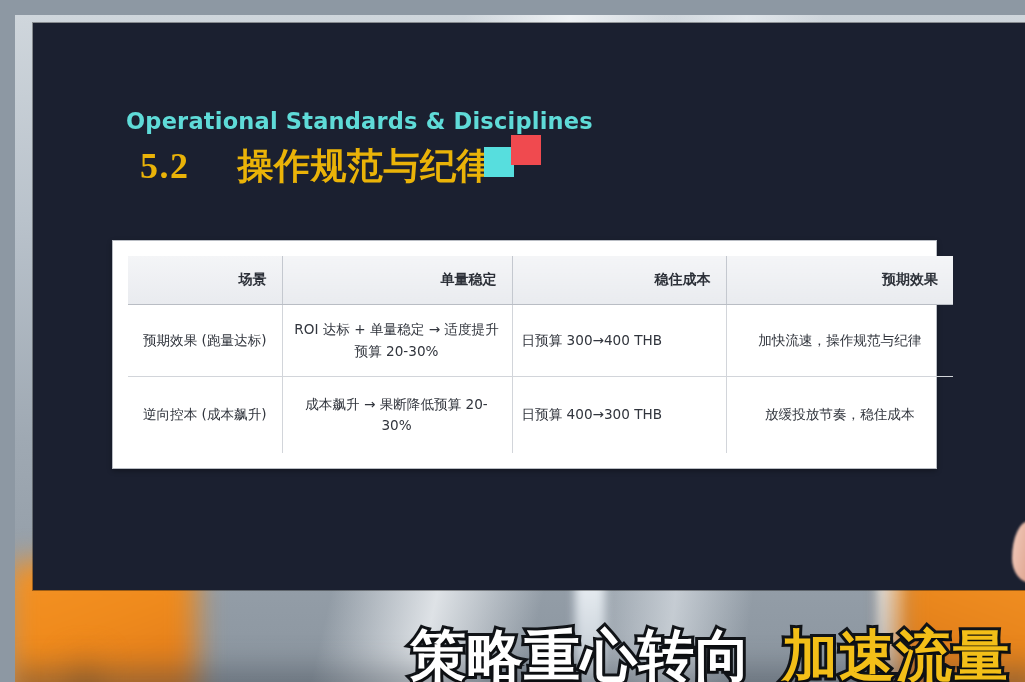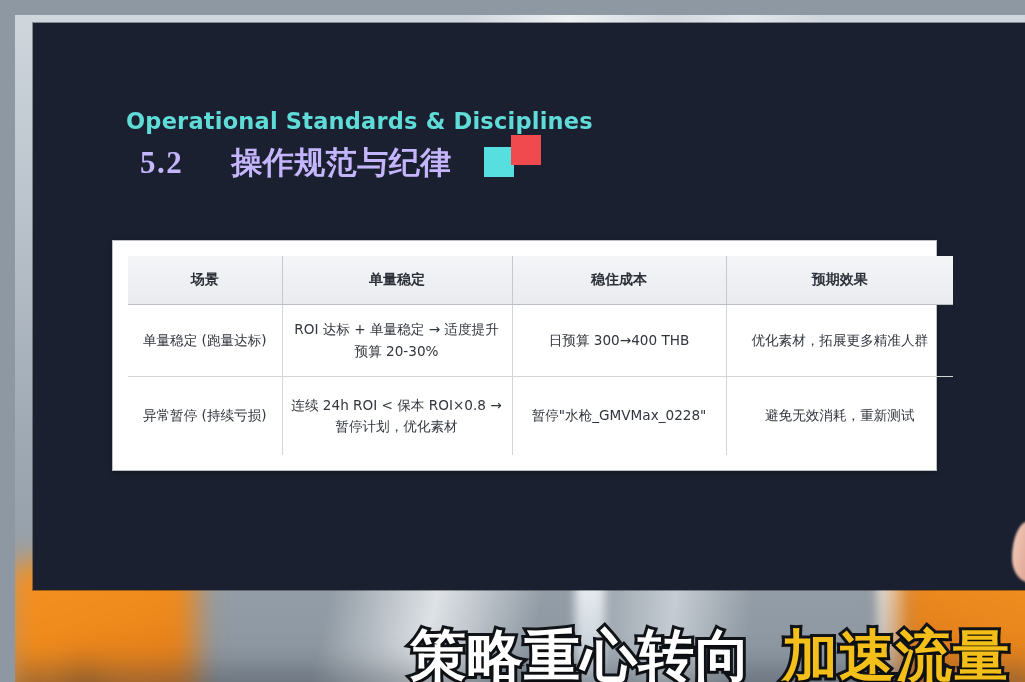--- a/index.html
+++ b/index.html
@@ -78,21 +78,21 @@
 
   
   #eyebrow{
     position:absolute; left:78px; top:70px;
     font-size:22.5px; font-weight:700; letter-spacing:.2px;
     color:#5fdbd8;
     font-family:"DejaVu Sans", sans-serif;
   }
   #slide-title{
     position:absolute; left:77px; top:104px;
-    font-size:31px; font-weight:700; color:#c4b5fd;
+    font-size:36px; font-weight:700; color:#eab308;
     font-family:"Liberation Serif","DejaVu Serif",serif;
     letter-spacing:.5px;
     white-space:nowrap;
   }
   #slide-title .num{ font-family:"Liberation Serif",serif; letter-spacing:1.5px; }
   #slide-title .cn{ margin-left:18px; font-family:"Liberation Sans","DejaVu Sans",sans-serif; font-weight:700; }
 
   #sq-cyan{
     position:absolute; left:451px; top:124px; width:22px; height:22px;
     background:#57dede;
@@ -115,39 +115,39 @@
   col.c2{ width:230px; }
   col.c3{ width:214px; }
   col.c4{ width:227px; }
 
   thead th{
     background:linear-gradient(180deg,#f4f5f7 0%, #e9ebef 100%);
     border-right:1px solid #c4c8cf;
     border-bottom:1px solid #b9bdc4;
     height:32px;
     font-size:14px; font-weight:700; color:#2c3038;
-    text-align:center;
+    text-align:right;
     font-family:Liberation Mono, monospace;
   }
   thead th:last-child{ border-right:none;margin-top:40px; }
 
   tbody td{
     border-right:1px solid #d2d5da;
     border-bottom:1px solid #d2d5da;
     font-size:13.6px; color:#31353d; line-height:1.55;
     padding:10px 9px;
     font-family:"DejaVu Sans", sans-serif;
     vertical-align:middle;
   }
   tbody tr:last-child td{ border-bottom:none; }
   tbody td:last-child{ border-right:none; }
 
   td.col-scene{ text-align:center; height:72px; }
   td.col-action{ text-align:center; padding-left:8px; }
-  td.col-example{ text-align:center; }
+  td.col-example{ }
   td.col-effect{ text-align:center; }
   tbody tr.r1 td{ height:72px; }
   tbody tr.r2 td{ height:76px; }
   tbody tr.r3 td{ height:78px; }
 
   
   #caption{
     position:absolute; left:0; right:0; top:598px;
     text-align:right;
     font-size:56px; font-weight:700; letter-spacing:1px;
@@ -198,30 +198,30 @@
       <thead>
         <tr>
           <th>场景</th>
           <th>单量稳定</th>
           <th>稳住成本</th>
           <th>预期效果</th>
         </tr>
       </thead>
       <tbody>
         <tr class="r1">
-          <td class="col-scene">单量稳定 (跑量达标)</td>
+          <td class="col-scene">预期效果 (跑量达标)</td>
           <td class="col-action">ROI 达标 + 单量稳定 → 适度提升预算 20-30%</td>
           <td class="col-example">日预算 300→400 THB</td>
-          <td class="col-effect">优化素材，拓展更多精准人群</td>
+          <td class="col-effect">加快流速，操作规范与纪律</td>
         </tr>
-        <tr class="r3">
-          <td class="col-scene">异常暂停 (持续亏损)</td>
-          <td class="col-action">连续 24h ROI &lt; 保本 ROI×0.8 → 暂停计划，优化素材</td>
-          <td class="col-example">暂停"水枪_GMVMax_0228"</td>
-          <td class="col-effect">避免无效消耗，重新测试</td>
+        <tr class="r2">
+          <td class="col-scene">逆向控本 (成本飙升)</td>
+          <td class="col-action">成本飙升 → 果断降低预算 20-30%</td>
+          <td class="col-example">日预算 400→300 THB</td>
+          <td class="col-effect">放缓投放节奏，稳住成本</td>
         </tr>
       </tbody>
     </table>
   </div>
 
   <div id="hand"></div>
 </div>
 
 <div id="caption"><span class="w">策略重心转向</span><span class="y">加速流量</span></div>
 

